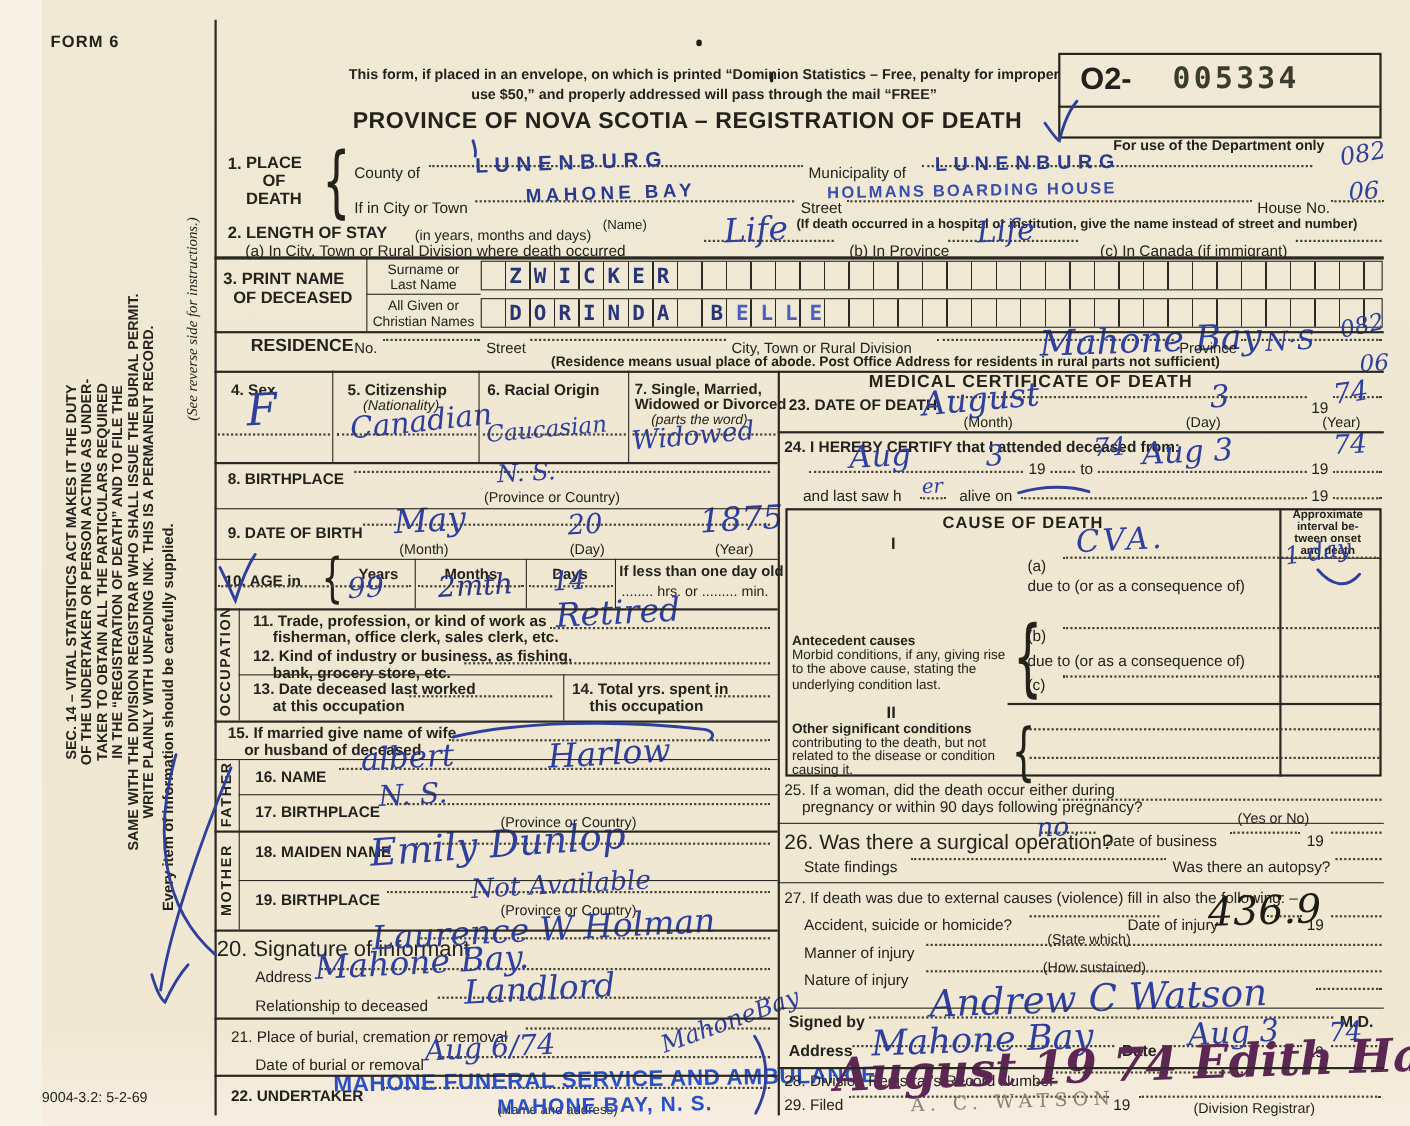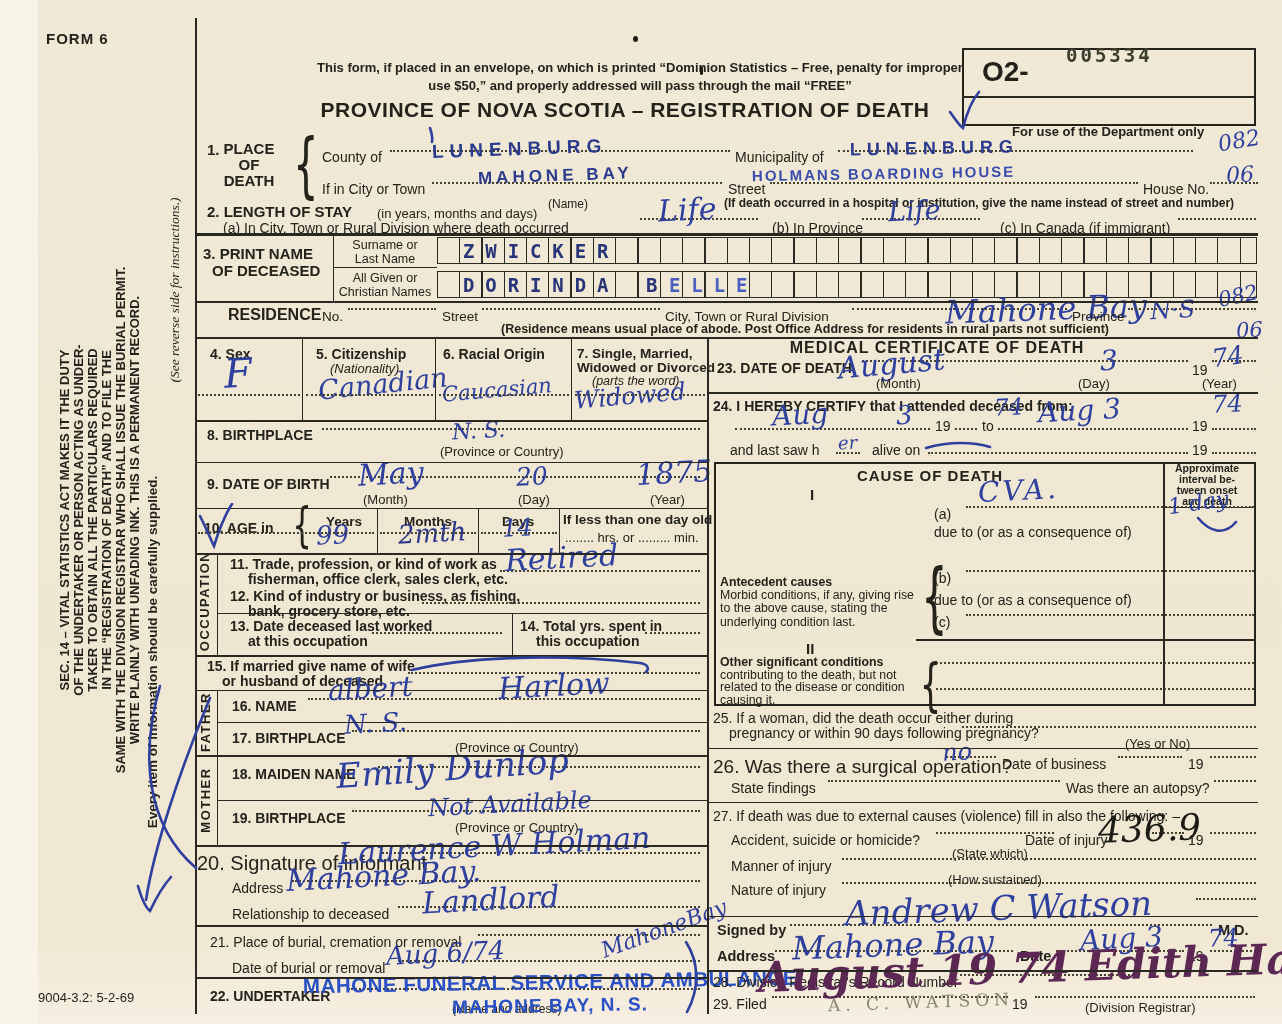--- a/index.html
+++ b/index.html
@@ -51,21 +51,21 @@
 
   <div class="lb b ctr" style="left:270px;top:60px;width:740px;font-size:13px">This form, if placed in an envelope, on which is printed “Dominion Statistics – Free, penalty for improper</div>
   <div class="lb b ctr" style="left:270px;top:78px;width:740px;font-size:13px">use $50,” and properly addressed will pass through the mail “FREE”</div>
   <div class="lb b ctr" style="left:295px;top:98px;width:660px;font-size:21px;letter-spacing:.5px">PROVINCE OF NOVA SCOTIA – REGISTRATION OF DEATH</div>
   <div class="speck" style="left:633px;top:36px;width:5px;height:6px"></div>
   <div class="speck" style="left:700px;top:66px;width:3px;height:9px;border-radius:2px"></div>
 
   <div style="position:absolute;left:962px;top:48px;width:290px;height:74px;border:2.5px solid #23221b"></div>
   <div class="hl" style="left:962px;top:96px;width:292px;height:2px"></div>
   <div class="lb b" style="left:982px;top:56px;font-size:28px">O2-</div>
-  <div class="lb b" style="left:1066px;top:44px;font-size:19px;font-family:'DejaVu Sans Mono',monospace;color:#3b3d2c;letter-spacing:3px">005334</div>
+  <div class="lb b" style="left:1066px;top:56px;font-size:27px;font-family:'DejaVu Sans Mono',monospace;color:#3b3d2c;letter-spacing:3px">005334</div>
   <div class="lb b" style="left:1012px;top:124px;font-size:13px">For use of the Department only</div>
 
   <div class="lb b" style="left:207px;top:141px;font-size:15px">1.</div>
   <div class="lb b ctr" style="left:216px;top:141px;width:66px;font-size:15px;line-height:16px;white-space:pre-line">PLACE
 OF
 DEATH</div>
   <div class="brace" style="left:286px;top:134px;font-size:62px;transform:scale(.65,1.15)">{</div>
   <div class="lb" style="left:322px;top:149px;font-size:14px">County of</div>
   <div class="dt" style="left:390px;top:150px;width:340px"></div>
   <div class="hwp" style="left:432px;top:138px;font-size:19px;letter-spacing:6px;transform:rotate(-2deg)">LUNENBURG</div>

